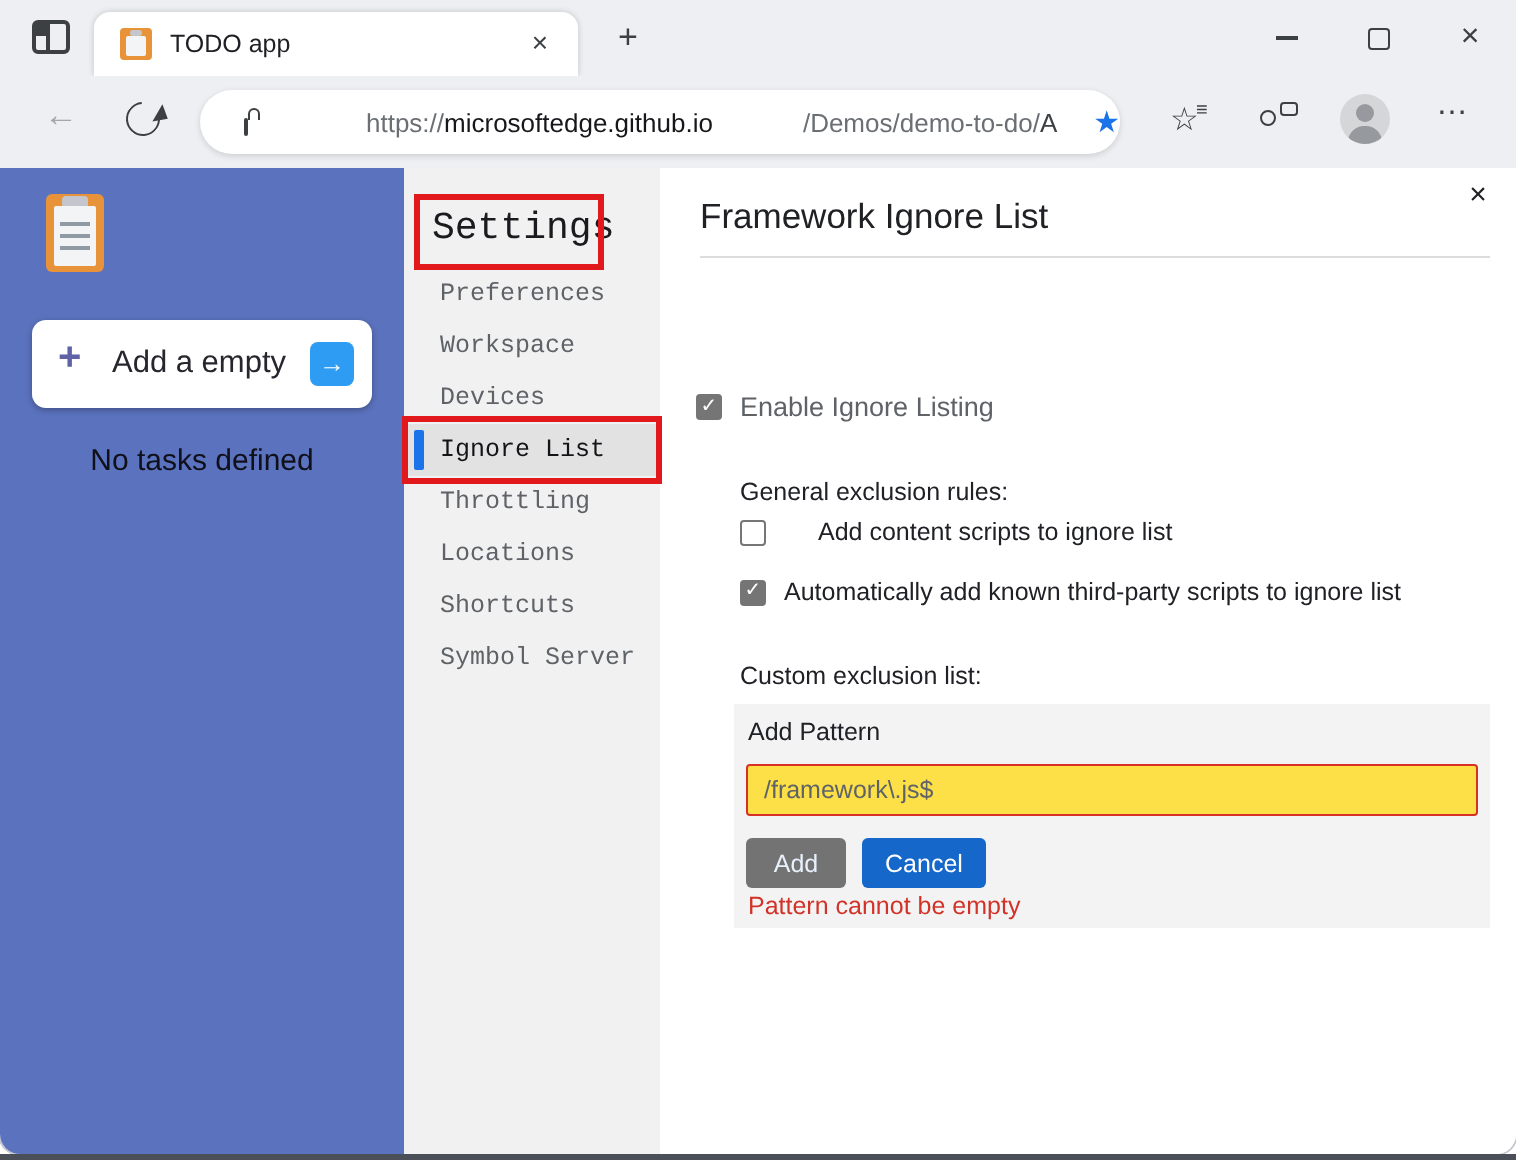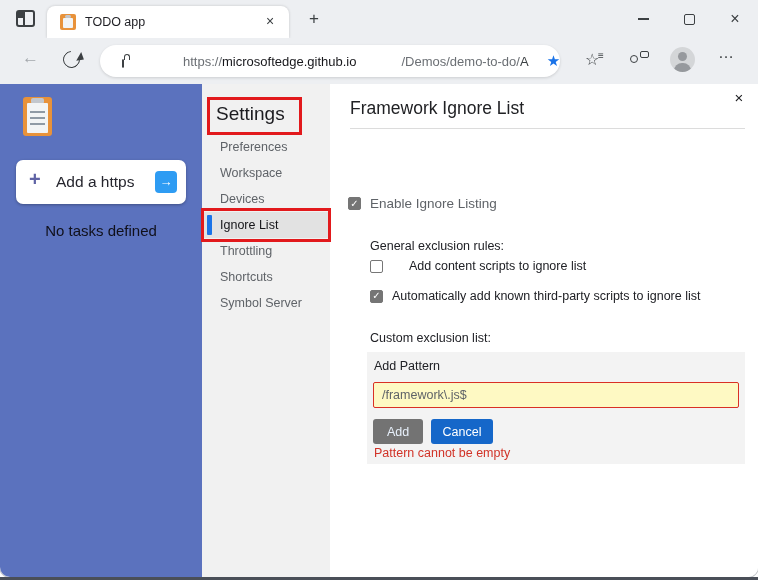--- a/index.html
+++ b/index.html
@@ -73,21 +73,21 @@
   .brand-title { position:absolute; left:62px; top:16px; font-size:27px; font-weight:bold; color:#0c0c12; }
   .add-task { position:absolute; left:16px; top:76px; width:170px; height:44px; background:#fff;
               border-radius:7px; box-shadow:0 1px 3px rgba(0,0,0,.3); }
   .add-task .plus { position:absolute; left:13px; top:8px; font-size:20px; font-weight:bold; color:#5f63a5; }
   .add-task .label { position:absolute; left:40px; top:0; line-height:44px; font-size:15.5px; color:#26262e; }
   .add-task .go { position:absolute; right:9px; top:11px; width:22px; height:22px; background:#2e9cf3;
                   border-radius:4px; color:#fff; font-size:13px; text-align:center; line-height:22px; }
   .empty-msg { position:absolute; left:0; top:138px; width:100%; text-align:center; font-size:15px; color:#10101a; }
 
   
-  .settings-nav { position:absolute; left:202px; top:84px; width:128px; bottom:0; background:#f1f1f1; }
+  .settings-nav { position:absolute; left:202px; top:84px; width:128px; bottom:0; background:#f1f1f1;font-family:Liberation Mono, monospace; }
   .settings-heading { position:absolute; left:14px; top:19px; font-size:19px; color:#1b1b1f; }
   .nav-list { position:absolute; left:0; right:0; top:50px; }
   .nav-item { height:26px; line-height:26px; padding-left:18px; font-size:12.5px; color:#5f6368; position:relative; }
   .nav-item.selected { background:#e2e2e2; color:#141418; }
   .sel-bar { position:absolute; left:5px; top:3px; bottom:3px; width:5px; background:#1a73e8; border-radius:1px; }
   .annot { position:absolute; border:3px solid #e2191c; pointer-events:none; z-index:5; }
   .annot-settings { left:5px; top:13px; width:95px; height:38px; }
   .annot-ignore { left:-1px; top:124px; width:130px; height:34px; }
 
   
@@ -104,21 +104,21 @@
   .cb.checked { background:#757575; border:1px solid #757575; color:#fff; font-size:10px; line-height:1; }
   .row-enable { left:18px; top:112px; }
   .row-enable .cb-label { font-size:13.5px; color:#5f6368; }
   .cb-label { font-size:12.5px; color:#202126;text-align:right; }
   .grp-label1 { position:absolute; left:40px; top:155px; font-size:12.5px; color:#202126; }
   .row-cb1 { left:40px; top:175px;gap:17px; }
   .row-cb2 { left:40px; top:205px; }
   .grp-label2 { position:absolute; left:40px; top:247px; font-size:12.5px; color:#202126; }
   .pattern-box { position:absolute; left:37px; top:268px; width:378px; height:112px; background:#f3f3f3; }
   .pattern-label { position:absolute; left:7px; top:7px; font-size:12.5px; color:#202126; }
-  .pattern-input { position:absolute; left:6px; top:30px; width:366px; height:26px; background:#fef9c3;
+  .pattern-input { position:absolute; left:6px; top:30px; width:366px; height:26px; background:#fde047;
                    border:1px solid #d93025; border-radius:2px; padding:0 8px; font-size:12.5px;
                    color:#5f6368; font-family:"Liberation Sans", sans-serif; outline:none; }
   .btn { position:absolute; top:67px; height:25px; border:none; border-radius:3px; font-size:12.5px;
          font-family:"Liberation Sans", sans-serif; }
   .btn-add { left:6px; width:50px; background:#737373; color:#e7f0fb; }
   .btn-cancel { left:64px; width:62px; background:#1567c9; color:#ffffff; }
   .error-msg { position:absolute; left:7px; top:94px; font-size:12.5px; color:#d13328; }
 </style>
 </head>
 <body>
@@ -181,38 +181,39 @@
   <div class="sidebar">
     <div class="brand-icon">
       <span class="clip"></span>
       <span class="paper"></span>
       <span class="l1"></span>
       <span class="l2"></span>
       <span class="l3"></span>
     </div>
     <div class="add-task">
       <span class="plus">+</span>
-      <span class="label">Add a https</span>
+      <span class="label">Add a empty</span>
       <span class="go">→</span>
     </div>
     <div class="empty-msg">No tasks defined</div>
   </div>
 
   <div class="settings-nav">
     <div class="settings-heading">Settings</div>
     <div class="annot annot-settings"></div>
     <div class="nav-list">
       <div class="nav-item">Preferences</div>
       <div class="nav-item">Workspace</div>
       <div class="nav-item">Devices</div>
       <div class="nav-item selected">
         <span class="sel-bar"></span>
         <span>Ignore List</span>
       </div>
       <div class="nav-item">Throttling</div>
+      <div class="nav-item">Locations</div>
       <div class="nav-item">Shortcuts</div>
       <div class="nav-item">Symbol Server</div>
     </div>
     <div class="annot annot-ignore"></div>
   </div>
 
   <div class="main">
     <span class="dialog-close">×</span>
     <div class="dialog-title">Framework Ignore List</div>
     <div class="divider"></div>

